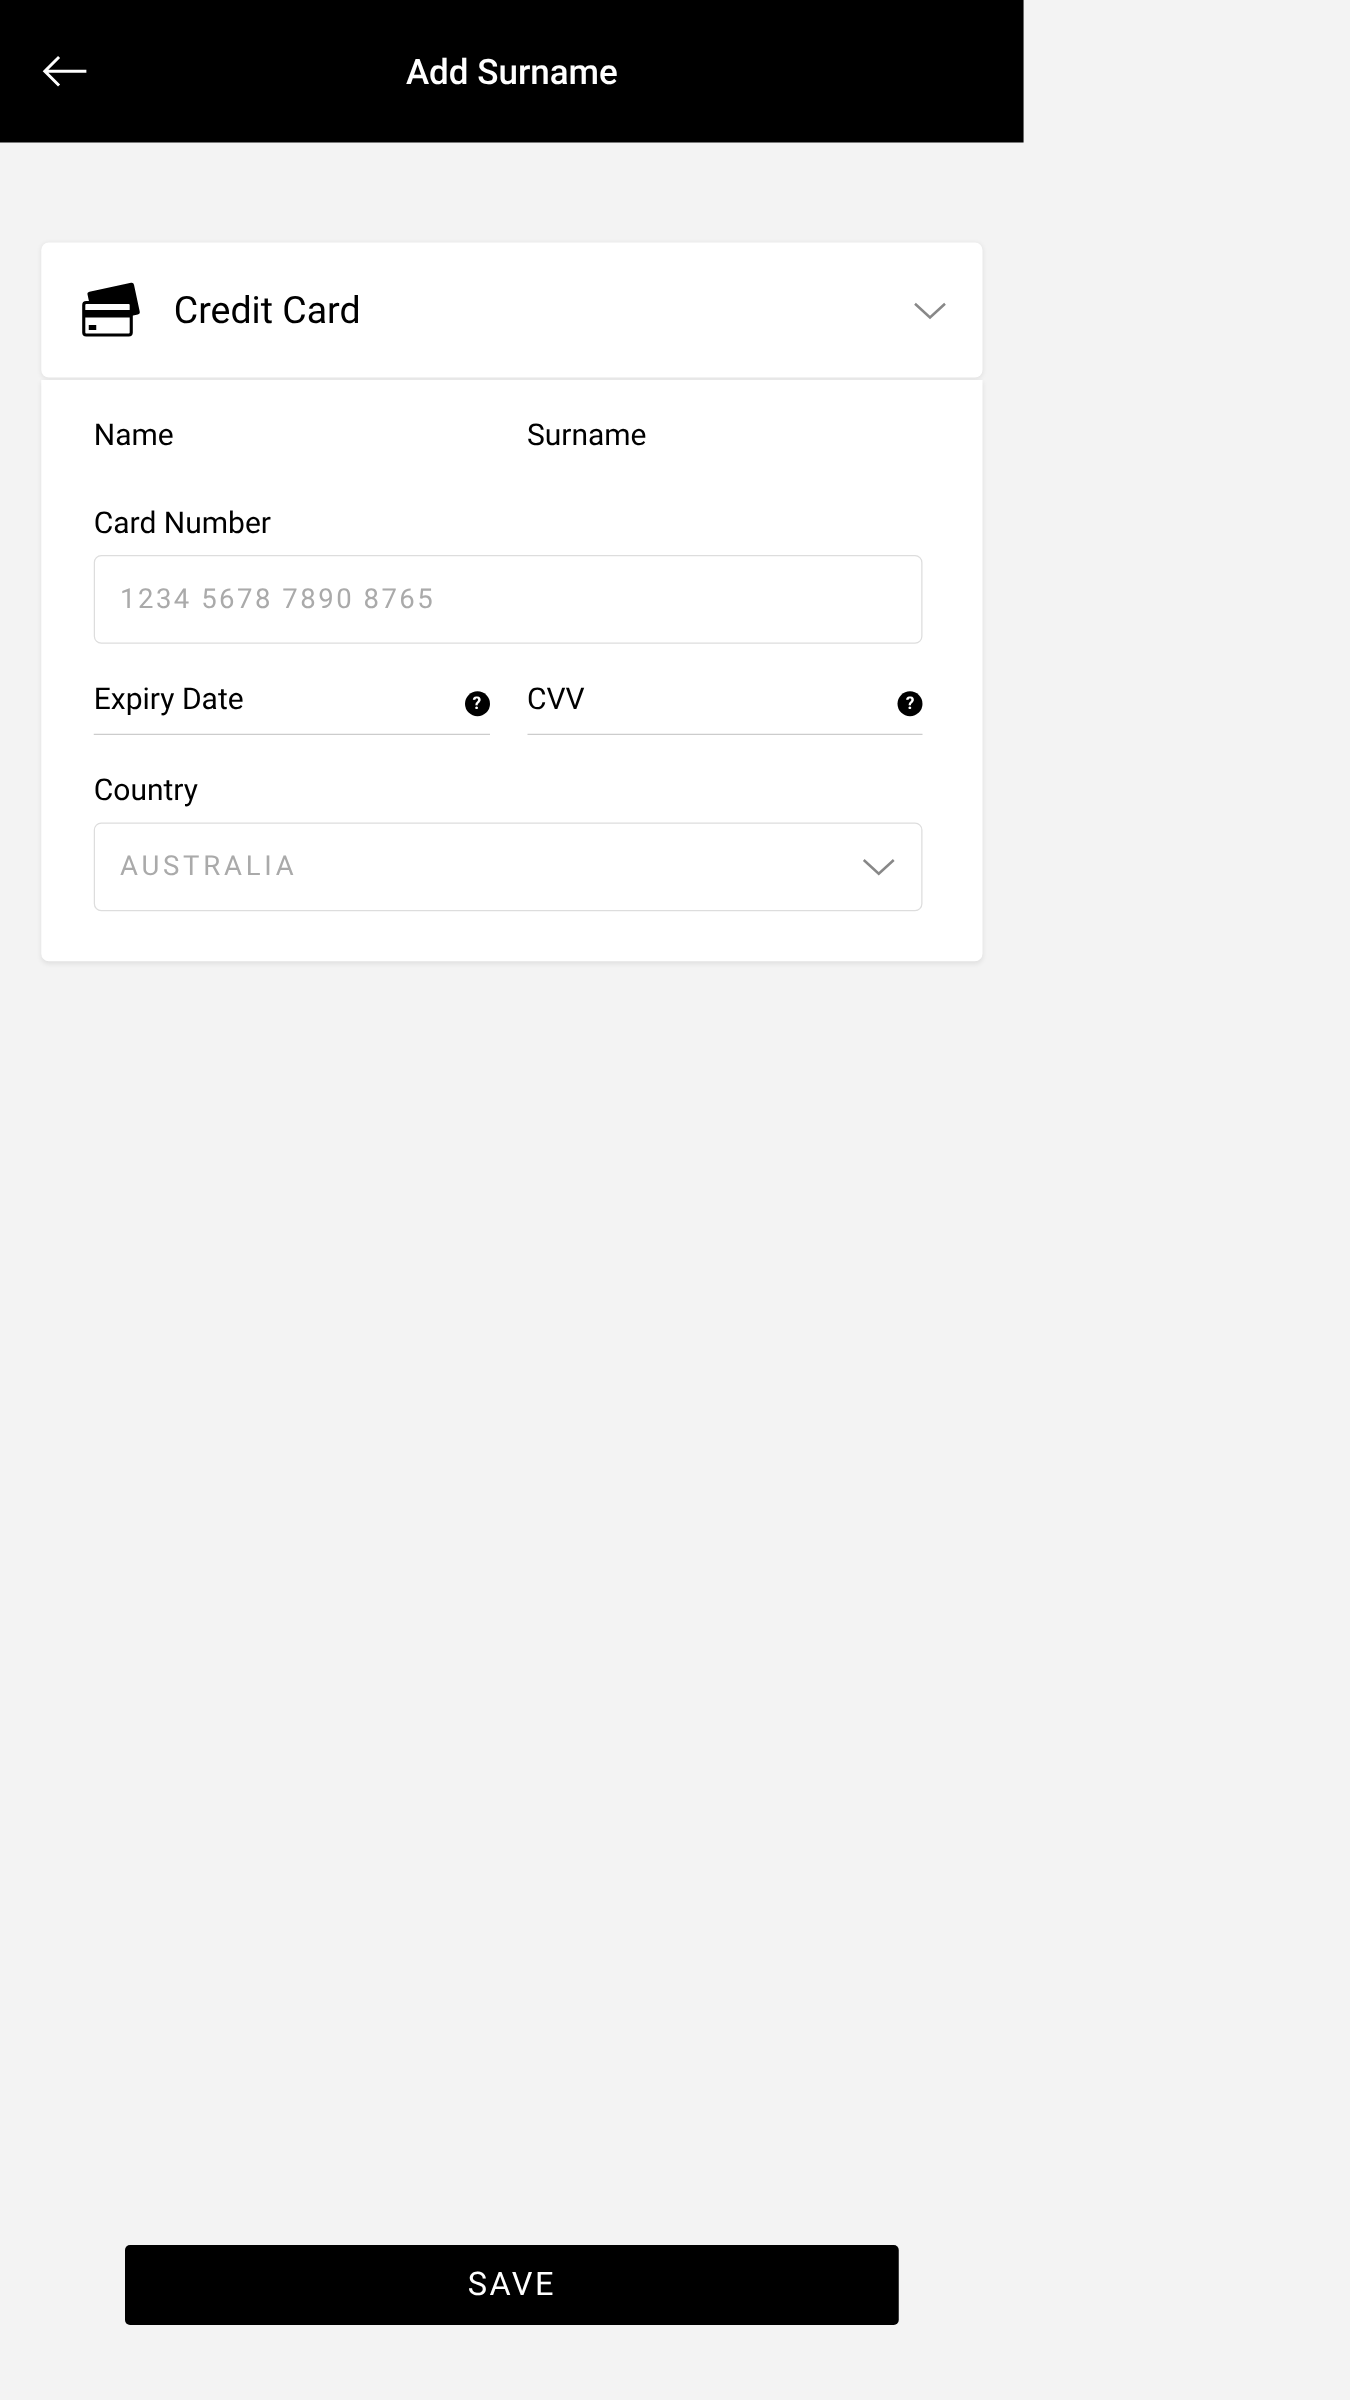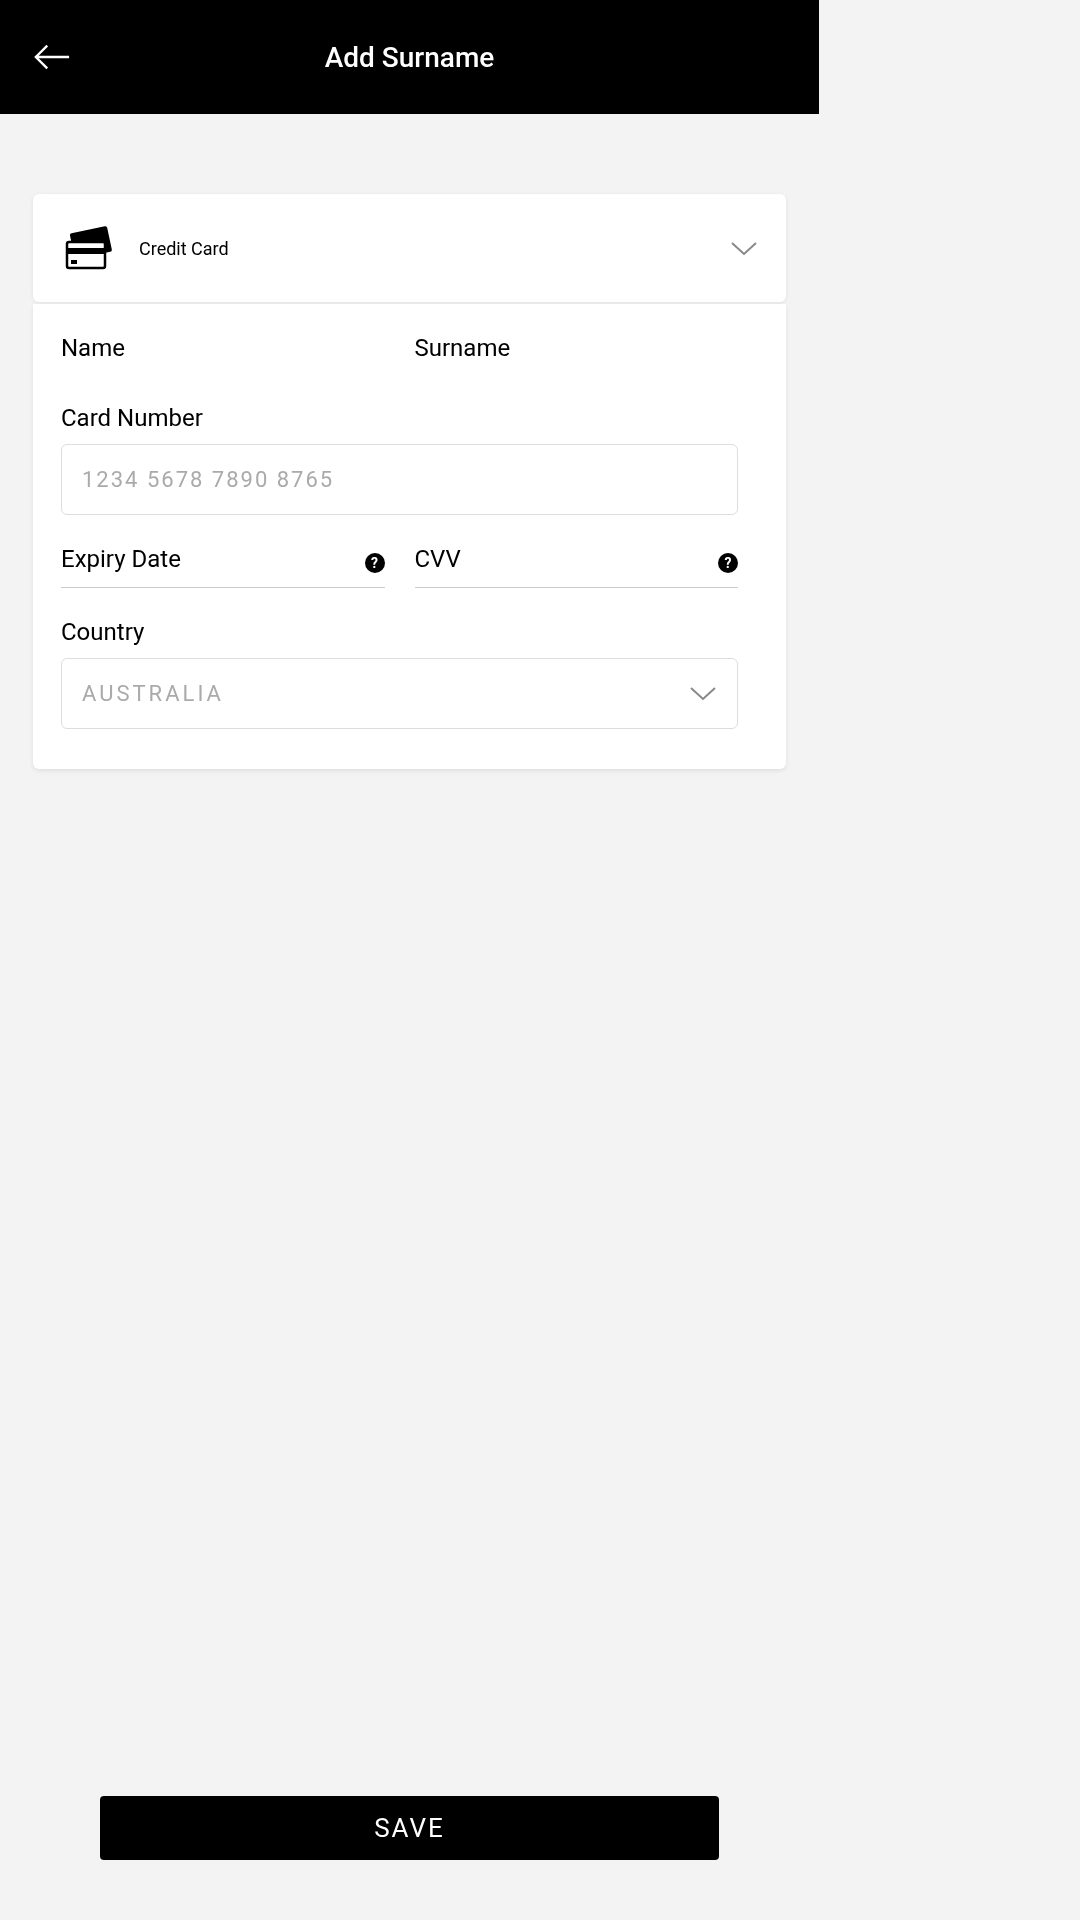--- a/index.html
+++ b/index.html
@@ -60,33 +60,33 @@
       width: 56px;
       height: 48px;
       margin-right: 22px;
       position: relative;
     }
     .card-icon svg {
       width: 56px;
       height: 48px;
     }
     .card-selector-label {
-      font-size: 18px;
+      font-size: 30px;
       color: #000;
       flex: 1;
     }
     .chevron-icon {
       width: 28px;
       height: 15px;
     }
     .form-card {
       background: #fff;
       border-radius: 0 0 6px 6px;
       box-shadow: 0 2px 4px rgba(0,0,0,0.08);
-      padding: 30px 48px 40px 28px;
+      padding: 30px 48px 40px 42px;
     }
     .row {
       display: flex;
       gap: 30px;
       margin-bottom: 30px;
     }
     .field {
       flex: 1;
     }
     .field-label {

